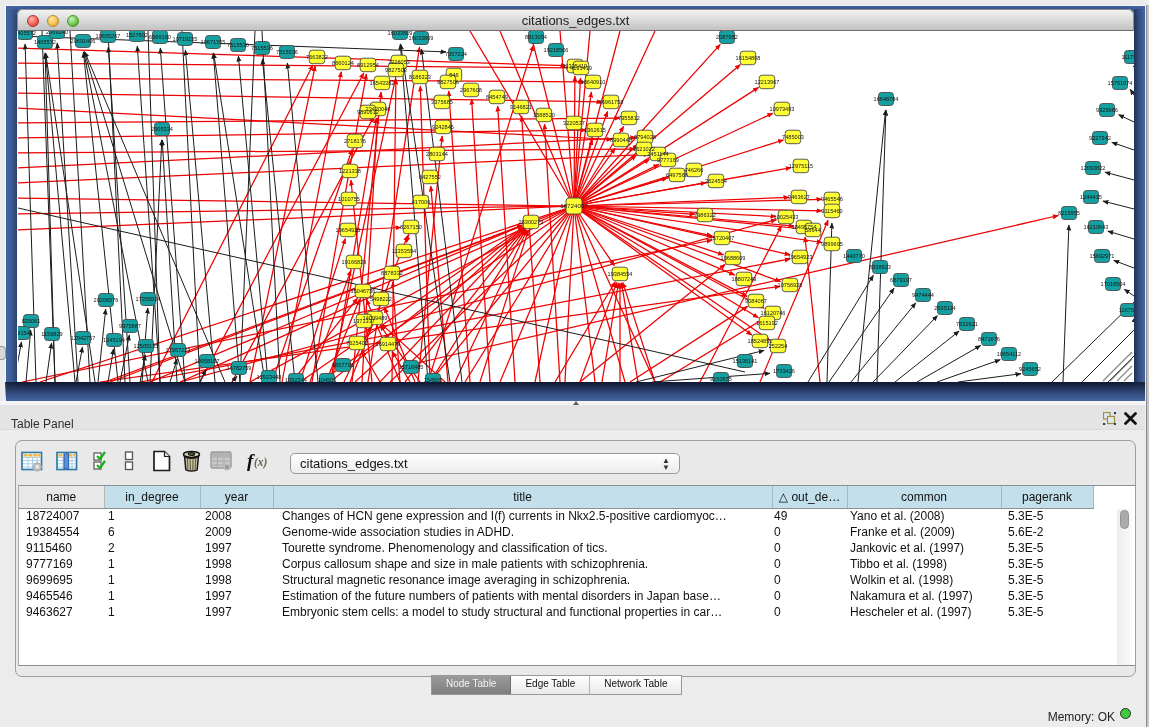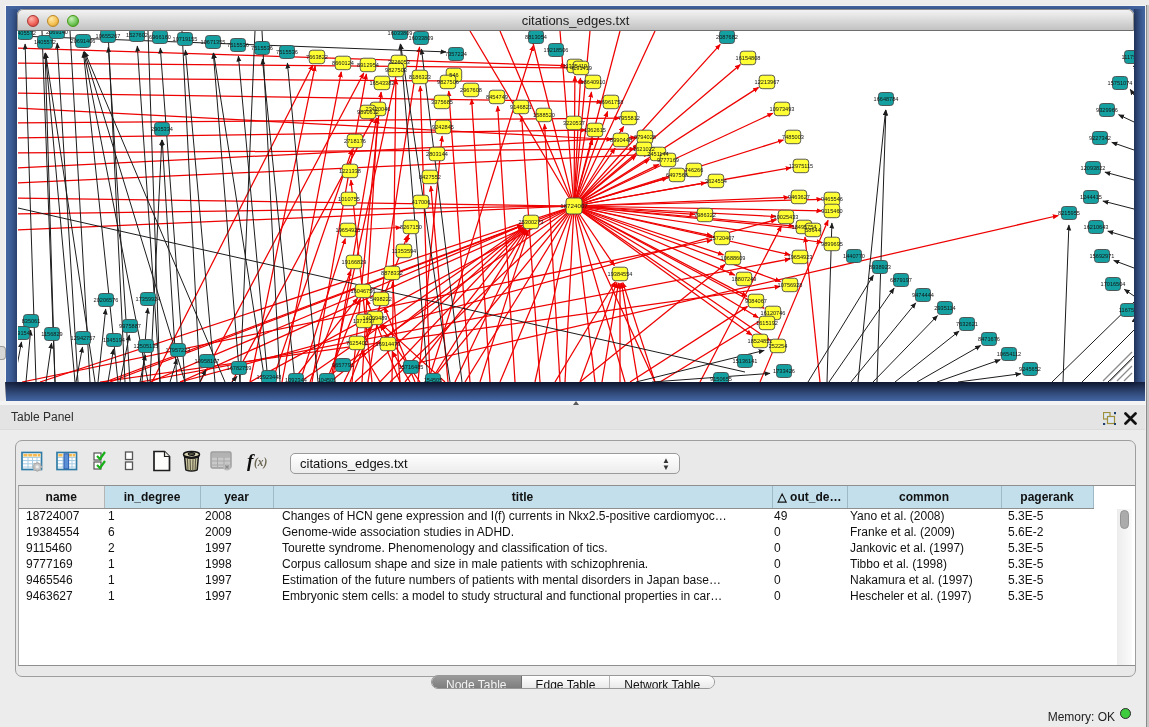--- a/index.html
+++ b/index.html
@@ -9,38 +9,38 @@
 #macwin{position:absolute;left:17px;top:9px;width:1117px;height:373px;border-radius:6px 6px 0 0;box-shadow:0 2px 6px rgba(5,10,30,.5);background:#fff}
 #titlebar{position:absolute;left:0;top:0;width:100%;height:22px;border-radius:6px 6px 0 0;background:linear-gradient(#f3f3f3,#d8d8d8 55%,#c2c2c2);border:1px solid #8f8f8f;border-bottom:1px solid #6e6e6e}
 #titlebar .tl{position:absolute;top:4.5px;width:12px;height:12px;border-radius:50%}
 #title{position:absolute;left:0;right:0;top:3px;text-align:center;font-size:13px;color:#222}
 #canvas{position:absolute;left:1px;top:22px;width:1116px;height:351px;background:#fff;overflow:hidden}
 svg .re{stroke:#ee0000;stroke-width:1.25;fill:none}
 svg .be{stroke:#1c1c1c;stroke-width:1;fill:none}
 svg .nd{stroke:#4a4a4a;stroke-width:0.9}
 svg .lb{font-family:"Liberation Sans",sans-serif;font-size:5.6px;fill:#161616;text-anchor:middle}
 #tphdr{position:absolute;left:0;top:405px;width:1145px;height:25px;background:#e4e4e4;border-bottom:1px solid #dcdcdc}
-#tphdr .t{position:absolute;left:11px;top:5px;font-size:12px;color:#2e2e2e}
+#tphdr .t{position:absolute;left:11px;top:12px;font-size:12px;color:#2e2e2e}
 #splitarrow{position:absolute;left:573px;top:401px;width:0;height:0;border-left:3px solid transparent;border-right:3px solid transparent;border-bottom:4px solid #5a5a5a}
 #tpbody{position:absolute;left:0;top:432px;width:1145px;height:295px;background:#ececec}
 #tbox{position:absolute;left:15px;top:8px;width:1121px;height:237px;background:#e9e9e9;border:1px solid #9e9e9e;border-radius:7px}
 #toolbar{position:absolute;left:0;top:0;width:100%;height:43px}
 #toolbar svg{position:absolute;top:9px}
 #combo{position:absolute;left:274px;top:12px;width:390px;height:21px;border:1px solid #9a9a9a;border-radius:5px;background:linear-gradient(#ffffff,#ececec);font-size:13px;color:#111;line-height:19px;padding-left:9px}
 #combo .ar{position:absolute;right:9px;top:3px;font-size:8px;color:#333;line-height:7px;text-align:center}
 #tablewrap{position:absolute;left:2px;top:44px;width:1117px;height:181px;background:#fff;border:1px solid #8f8f8f;border-left:1px solid #a9a9a9;border-right:none;overflow:hidden}
 table{border-collapse:collapse;table-layout:fixed;width:1074px;font-size:12px}
-th{height:22px;font-weight:bold;font-size:12px;color:#111;background:#c3dfec;border-right:1px solid #9fb9c6;border-bottom:1px solid #8f8f8f;overflow:hidden;white-space:nowrap}
+th{height:22px;font-weight:normal;font-size:12px;color:#111;background:#c3dfec;border-right:1px solid #9fb9c6;border-bottom:1px solid #8f8f8f;overflow:hidden;white-space:nowrap}
 th.first{background:#e8e8e8;border-right:1px solid #b5b5b5}
 td{height:16px;color:#111;overflow:hidden;white-space:nowrap;padding:0 0 0 7px}
 td.c1{padding-left:4px}td.c2{padding-left:5px}td.c3{padding-left:9px}td.c4{padding-left:2px}td.c5{padding-left:3px}
 .c0{width:85px}.c1{width:96px}.c2{width:73px}.c3{width:499px}.c4{width:75px}.c5{width:154px}.c6{width:92px}
 #vsb{position:absolute;right:3px;top:68px;width:15px;height:156px;background:linear-gradient(90deg,#ececec,#fbfbfb);}
 #vsb .th{position:absolute;left:3px;top:1px;width:9px;height:19px;background:#ababab;border:1px solid #949494;border-radius:5px}
-#tabs{position:absolute;left:415px;top:234px;height:14px;display:flex;border:1px solid #989898;border-radius:9px;overflow:hidden;font-size:12px}
+#tabs{position:absolute;left:415px;top:234px;height:20px;display:flex;border:1px solid #989898;border-radius:0;overflow:hidden;font-size:10px}
 #tabs div{padding:2px 14px 0;background:linear-gradient(#ffffff,#e9e9e9);color:#111;border-right:1px solid #b5b5b5}
 #tabs div.sel{background:linear-gradient(#9a9a9a,#7e7e7e);color:#f3f3f3;border-right:1px solid #6e6e6e}
 #tabs div:last-child{border-right:none}
 #status{position:absolute;right:30px;top:278px;font-size:12px;color:#222}
 #memdot{position:absolute;right:14px;top:276px;width:11px;height:11px;border-radius:50%;background:#3ecb3e;border:1.5px solid #2a2a2a}
 #fico{position:absolute;right:33px;top:412px}
 #xico{position:absolute;right:12px;top:412px}
 </style></head><body>
 <div id="app">
   <div id="netpanel"></div>
@@ -703,20 +703,29 @@
 <tr>
                 <td class="c0">9777169</td>
                 <td class="c1">1</td>
                 <td class="c2">1998</td>
                 <td class="c3">Corpus callosum shape and size in male patients with schizophrenia.</td>
                 <td class="c4">0</td>
                 <td class="c5">Tibbo et al. (1998)</td>
                 <td class="c6">5.3E-5</td>
               </tr>
 <tr>
+                <td class="c0">9699695</td>
+                <td class="c1">1</td>
+                <td class="c2">1998</td>
+                <td class="c3">Structural magnetic resonance image averaging in schizophrenia.</td>
+                <td class="c4">0</td>
+                <td class="c5">Wolkin et al. (1998)</td>
+                <td class="c6">5.3E-5</td>
+              </tr>
+<tr>
                 <td class="c0">9465546</td>
                 <td class="c1">1</td>
                 <td class="c2">1997</td>
                 <td class="c3">Estimation of the future numbers of patients with mental disorders in Japan base…</td>
                 <td class="c4">0</td>
                 <td class="c5">Nakamura et al. (1997)</td>
                 <td class="c6">5.3E-5</td>
               </tr>
 <tr>
                 <td class="c0">9463627</td>

